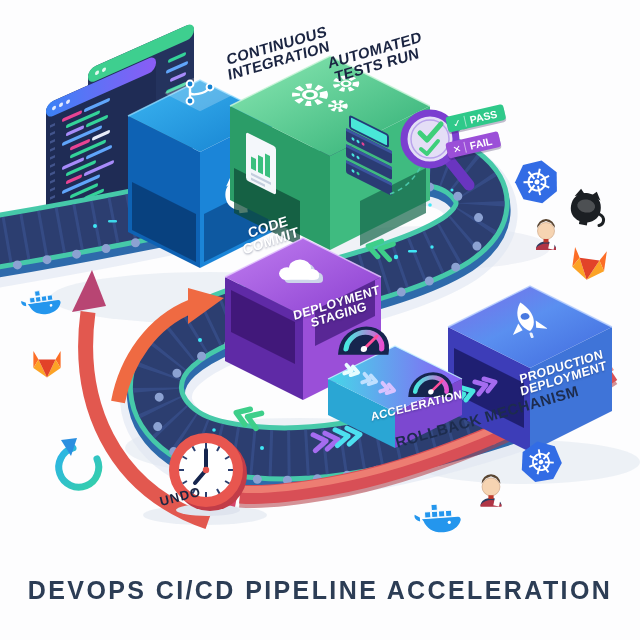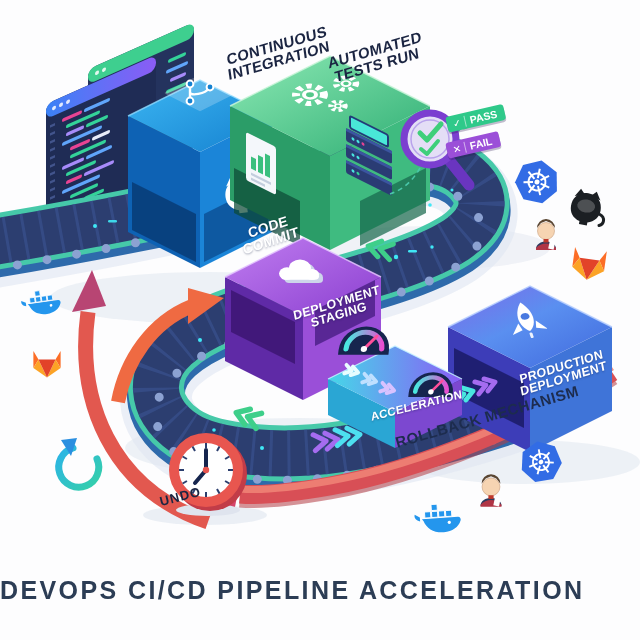--- a/index.html
+++ b/index.html
@@ -10,21 +10,21 @@
              transform-origin:left center;line-height:.98;letter-spacing:.3px;white-space:nowrap;}
   .iso-label span{display:block;}
   .dark{color:#1b2542;}
   .light{color:#ffffff;text-shadow:0 1px 2px rgba(10,20,60,.35);}
   .pill{position:absolute;display:inline-flex;align-items:center;gap:4px;color:#fff;
         padding:2px 8px 2px 6px;border-radius:3px;font-size:10.5px;font-weight:800;
         transform-origin:left center;box-shadow:0 2px 0 rgba(40,20,80,.28);}
   .pill .ic{border-right:1px solid rgba(255,255,255,.55);padding-right:4px;font-size:10px;}
   .pass{background:#2fc98a;}
   .fail{background:#9b4fd8;}
-  .title{position:absolute;left:0;top:576px;width:640px;
+  .title{position:absolute;left:0;top:576px;width:640px;text-align:center;
          font-size:25px;font-weight:600;letter-spacing:2.4px;color:#2c3d55;}
 </style>
 </head>
 <body>
 
 <div class="stage">
 
 <svg width="640" height="640" viewBox="0 0 640 640">
   <defs>
     <linearGradient id="gTopBlue" x1="0" y1="0" x2="1" y2="1">

